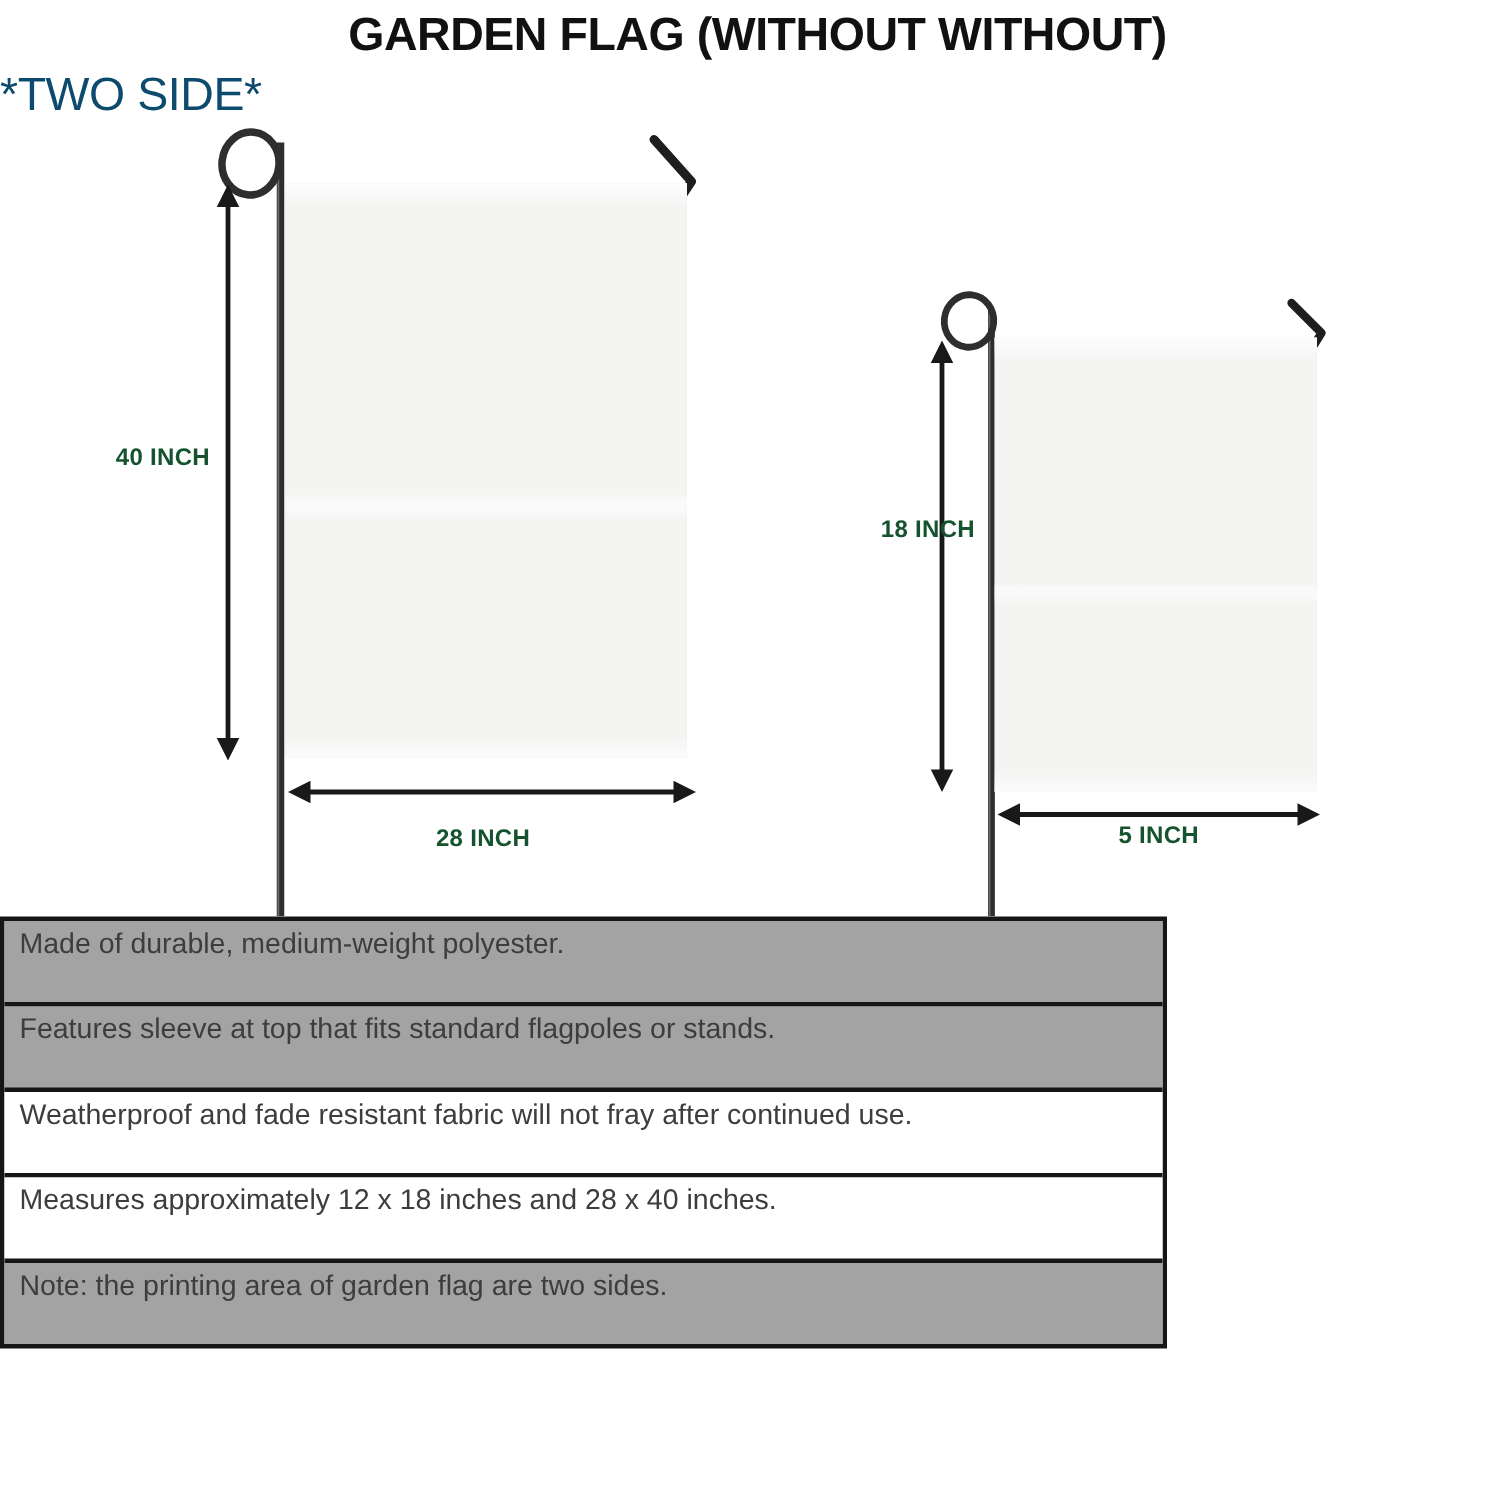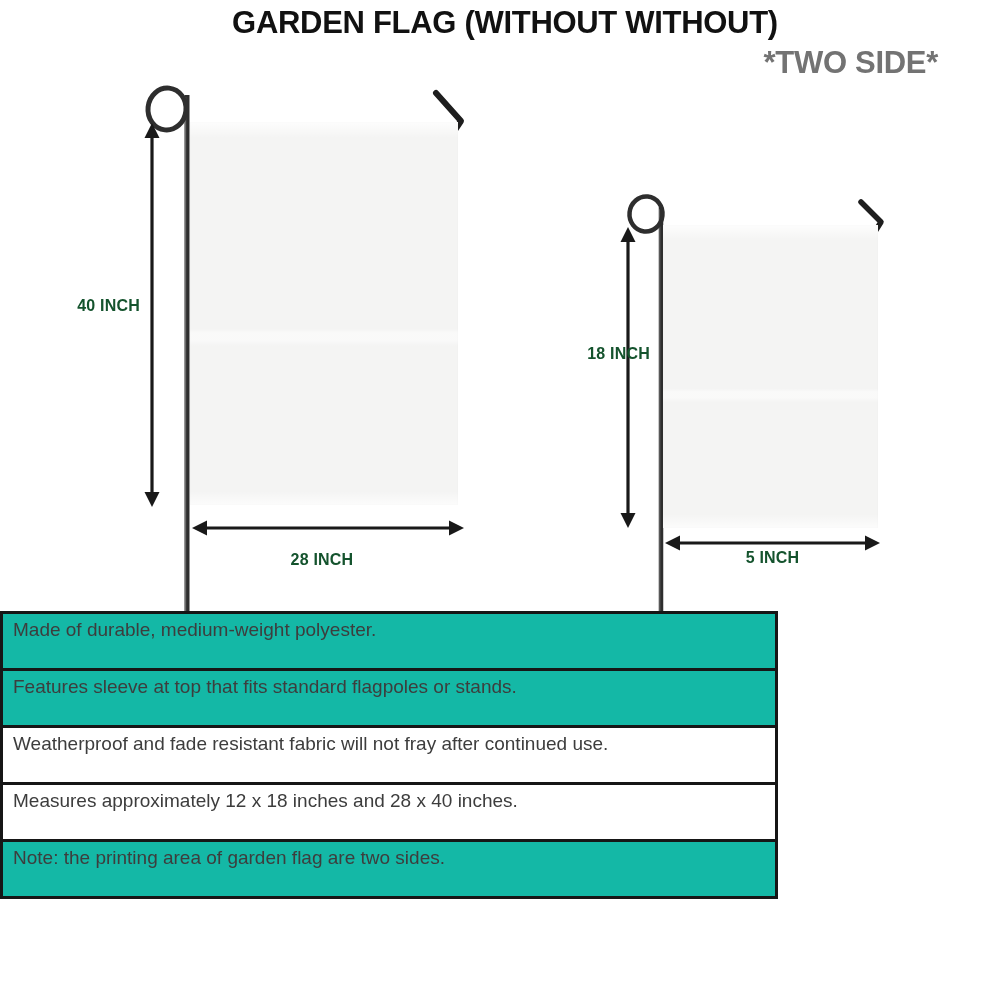--- a/index.html
+++ b/index.html
@@ -7,22 +7,22 @@
     position:relative; width:1000px; height:1000px; background:#ffffff;
     font-family:"Liberation Sans", sans-serif; overflow:hidden;
   }
 
   
   .title-line1 {
     position:absolute; top:5px; left:10px; width:990px; text-align:center;
     font-size:31px; font-weight:bold; color:#111; letter-spacing:-0.3px; white-space:nowrap;
   }
   .title-line2 {
-    position:absolute; top:45px; left:0px; width:938px; text-align:right;
-    font-size:31px; font-weight:bold; color:#737373; letter-spacing:-0.3px;
+    position:absolute; top:45px; left:0px; width:938px; text-align:left;
+    font-size:31px; font-weight:normal; color:#0c4a6e; letter-spacing:-0.3px;
   }
 
   
   .flag {
     position:absolute;
     background:
       linear-gradient(180deg, rgba(255,255,255,0.85) 0px, rgba(255,255,255,0) 16px),
       linear-gradient(0deg,  rgba(255,255,255,0.75) 0px, rgba(255,255,255,0) 14px),
       linear-gradient(180deg, transparent 0 54%, rgba(255,255,255,0.5) 55% 57%, transparent 58.5%),
       #f4f4f3;
@@ -47,21 +47,21 @@
   .features {
     position:absolute; left:0px; top:611px; width:778px; height:288px;
     border:3px solid #161616; box-sizing:border-box;
     display:flex; flex-direction:column; background:#fff;
   }
   .frow {
     flex:1; border-bottom:3px solid #161616; box-sizing:border-box;
     padding:4px 10px 0 10px; font-size:19px; line-height:1.25; color:#3d3d3d;
   }
   .frow:last-child { border-bottom:none; }
-  .frow.gray  { background:#14b8a6; }
+  .frow.gray  { background:#a3a3a3; }
   .frow.white { background:#ffffff; }
 </style>
 </head>
 <body>
 
 <div class="canvas">
 
   <div class="title-line1">GARDEN FLAG (WITHOUT WITHOUT)</div>
   <div class="title-line2">*TWO SIDE*</div>
 

